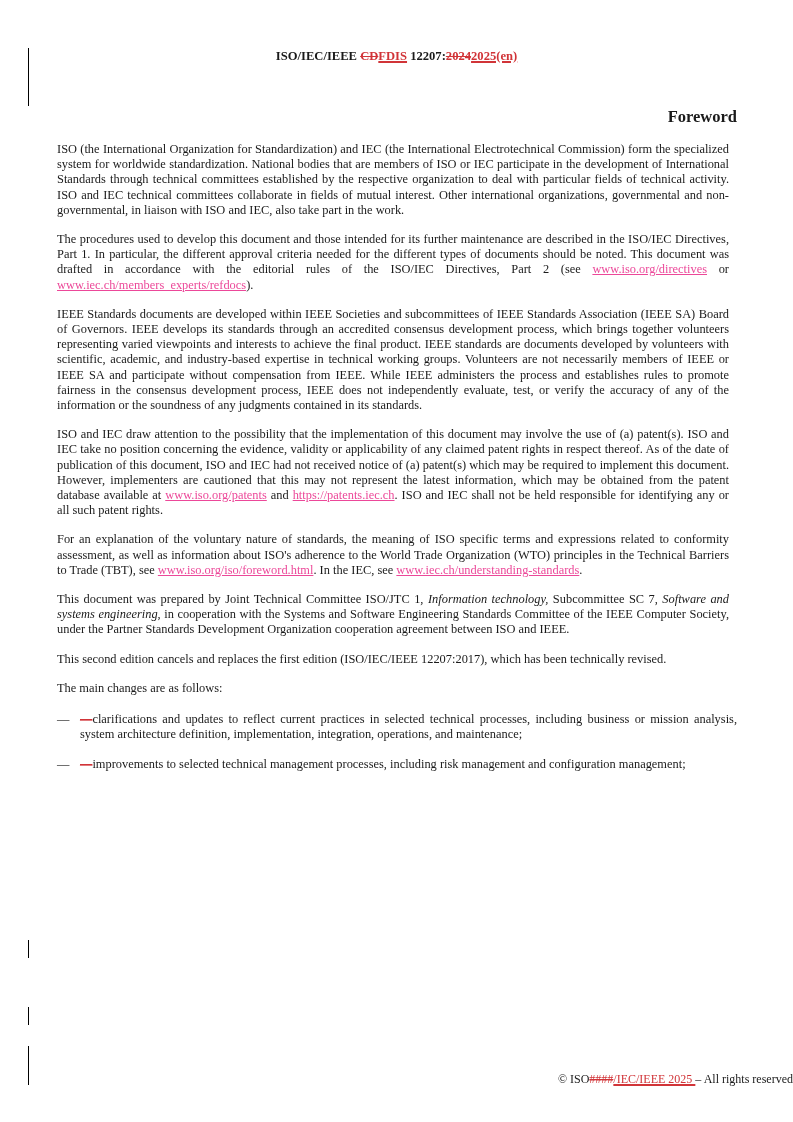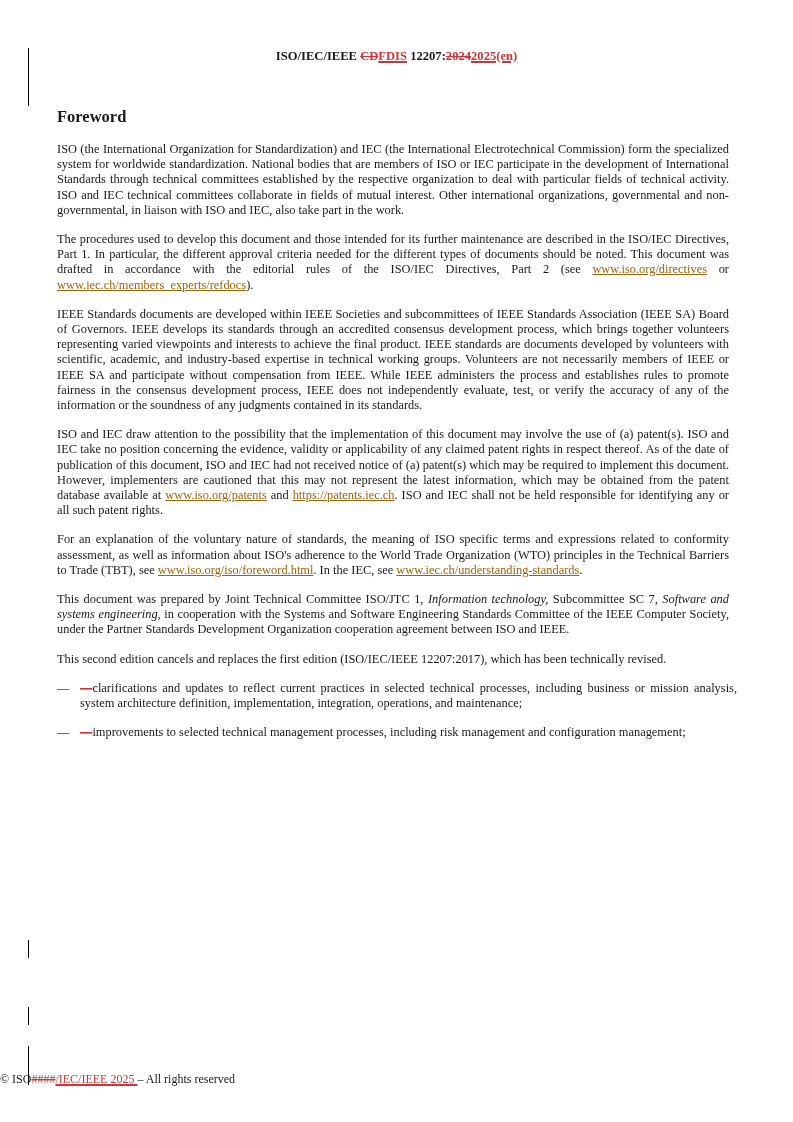--- a/index.html
+++ b/index.html
@@ -4,29 +4,29 @@
 <style>
   html, body { margin: 0; padding: 0; background: #ffffff; }
   body { width: 793px; height: 1122px; position: relative; overflow: hidden;
          font-family: "Liberation Serif", "DejaVu Serif", serif; color: #1a1a1a; }
   .change-bar { position: absolute; left: 28px; width: 1px; background: #000; }
   .header { position: absolute; top: 49px; left: 0; width: 793px; text-align: center;
             font-weight: bold; font-size: 12.6px; letter-spacing: 0; }
   .del { color: #d13438; text-decoration: line-through; text-decoration-color: #d13438; }
   .ins { color: #d13438; text-decoration: underline; text-decoration-color: #d13438; text-decoration-thickness: 1.5px; }
   .content { position: absolute; left: 57px; top: 106px; width: 680px; }
-  h1 { font-size: 16.5px; font-weight: bold; margin: 0 0 14px 0; line-height: 22px; }
+  h1 { font-size: 16.5px; font-weight: bold; margin: 0 0 14px 0; line-height: 22px; text-align: right; }
   p { font-size: 12.4px; line-height: 15.2px; margin: 0 8px 14px 0; text-align: justify; hyphens: none; }
-  a { color: #a16207; text-decoration: underline; }
+  a { color: #ec4899; text-decoration: underline; }
   em { font-style: italic; }
   .list-item { position: relative; padding-left: 23px; font-size: 12.4px; line-height: 15.2px;
                margin: 0 0 14px 0; text-align: justify; }
   .list-item .dash { position: absolute; left: 0; top: 0; }
   .red-dash { color: #d13438; text-decoration: line-through; text-decoration-color: #d13438; }
-  .footer { position: absolute; top: 1071px; left: 0; width: 793px; text-align: left; font-size: 12px; line-height: 16px; }
+  .footer { position: absolute; top: 1071px; left: 0; width: 793px; text-align: right; font-size: 12px; line-height: 16px; }
 </style>
 </head>
 <body>
 
 <div class="change-bar" style="top:48px;height:58px;"></div>
 <div class="change-bar" style="top:940px;height:18px;"></div>
 <div class="change-bar" style="top:1007px;height:18px;"></div>
 <div class="change-bar" style="top:1046px;height:39px;"></div>
 
 <div class="header">
@@ -44,20 +44,21 @@
 
   <p><span>ISO and IEC draw attention to the possibility that the implementation of this document may involve the use of (a) patent(s). ISO and IEC take no position concerning the evidence, validity or applicability of any claimed patent rights in respect thereof. As of the date of publication of this document, ISO and IEC had not received notice of (a) patent(s) which may be required to implement this document. However, implementers are cautioned that this may not represent the latest information, which may be obtained from the patent database available at </span><a>www.iso.org/patents</a><span> and </span><a>https://patents.iec.ch</a><span>. ISO and IEC shall not be held responsible for identifying any or all such patent rights.</span></p>
 
 
   <p><span>For an explanation of the voluntary nature of standards, the meaning of ISO specific terms and expressions related to conformity assessment, as well as information about ISO's adherence to the World Trade Organization (WTO) principles in the Technical Barriers to Trade (TBT), see </span><a>www.iso.org/iso/foreword.html</a><span>. In the IEC, see </span><a>www.iec.ch/understanding-standards</a><span>.</span></p>
 
   <p><span>This document was prepared by Joint Technical Committee ISO/JTC 1, </span><em>Information technology,</em><span> Subcommittee SC 7, </span><em>Software and systems engineering</em><span>, in cooperation with the Systems and Software Engineering Standards Committee of the IEEE Computer Society, under the Partner Standards Development Organization cooperation agreement between ISO and IEEE.</span></p>
 
   <p>This second edition cancels and replaces the first edition (ISO/IEC/IEEE 12207:2017), which has been technically revised.</p>
 
+  <p style="margin-bottom:16px;">The main changes are as follows:</p>
 
   <div class="list-item">
     <span class="dash">—</span><span class="red-dash">—</span><span>clarifications and updates to reflect current practices in selected technical processes, including business or mission analysis, system architecture definition, implementation, integration, operations, and maintenance;</span>
   </div>
 
   <div class="list-item">
     <span class="dash">—</span><span class="red-dash">—</span><span>improvements to selected technical management processes, including risk management and configuration management;</span>
   </div>
 </div>
 

